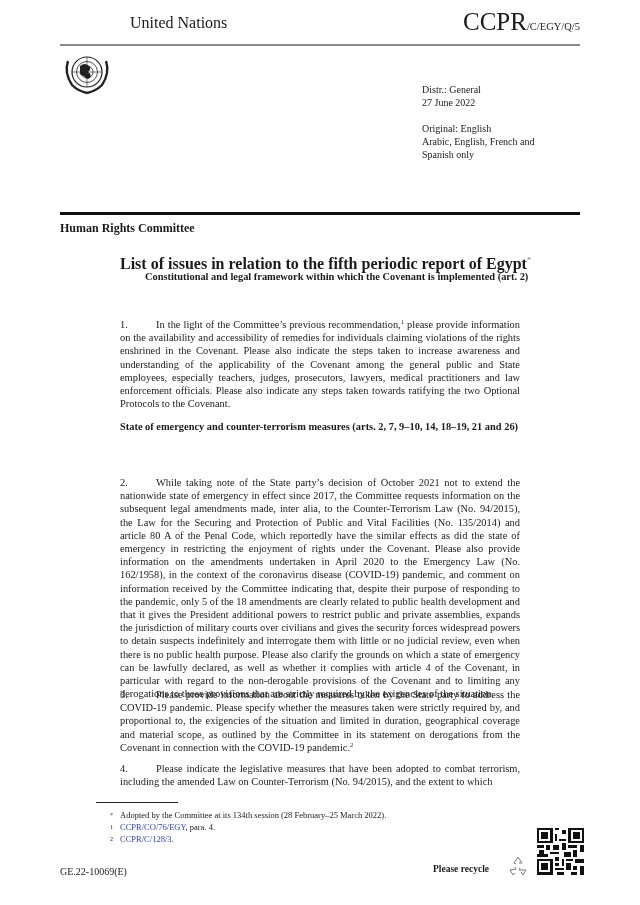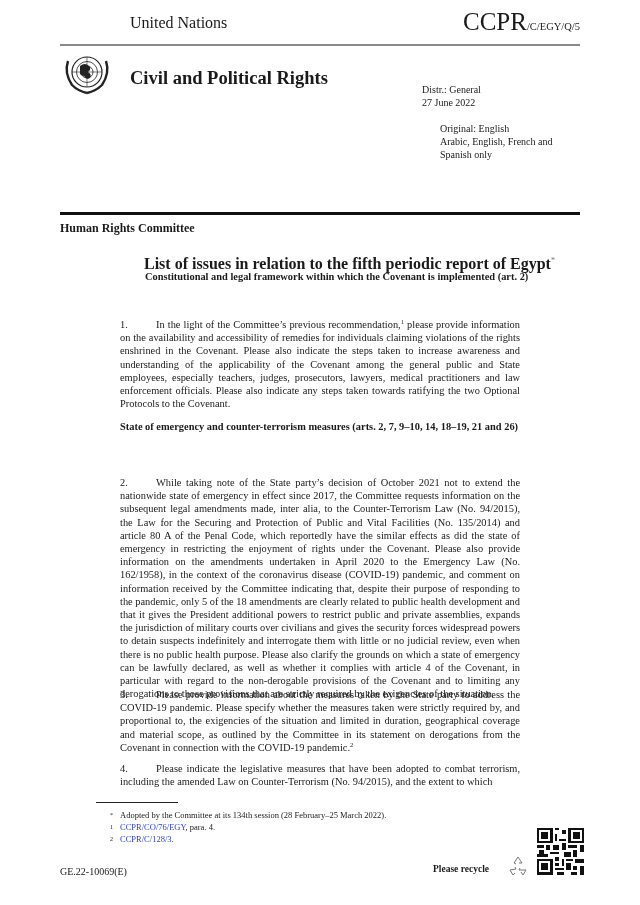--- a/index.html
+++ b/index.html
@@ -6,24 +6,24 @@
   body { width:640px; height:905px; position:relative; overflow:hidden;
          font-family:"Liberation Serif", "DejaVu Serif", serif; color:#1a1a1a; }
   .abs { position:absolute; }
   .un-label { left:130px; top:14px; font-size:16px; }
   .symbol-main { right:60px; top:8px; font-size:25px; letter-spacing:0px; }
   .symbol-suffix { font-size:10.5px; }
   .rule-top { left:60px; top:44px; width:520px; height:2px; background:#8a8a8a; }
   .emblem { left:62px; top:51px; width:50px; height:46px; }
   .covenant-title { left:130px; top:67px; font-size:18.5px; font-weight:bold; line-height:22px; }
   .distr { left:422px; top:83px; font-size:10px; line-height:13px; }
-  .original { left:440px; top:122px; font-size:10px; line-height:13px; }
+  .original { left:422px; top:122px; font-size:10px; line-height:13px; }
   .rule-thick { left:60px; top:212px; width:520px; height:3px; background:#111; }
   .committee { left:60px; top:221px; font-size:12px; font-weight:bold; }
-  .doc-title { left:120px; top:255px; font-size:16px; font-weight:bold;margin-left:24px; }
+  .doc-title { left:120px; top:255px; font-size:16px; font-weight:bold; }
   .doc-title sup { font-size:8px; font-weight:normal; color:#777; vertical-align:super; }
   .body { left:120px; width:400px; font-size:10.4px; line-height:13.2px; text-align:justify; }
   .heading { font-weight:bold; }
   .para-num { display:inline-block; width:36px; }
   sup.fn { font-size:6.5px; vertical-align:super; line-height:0; }
   .fn-rule { left:96px; top:802px; width:82px; height:1px; background:#222; }
   .footnotes { left:110px; top:809px; font-size:8.5px; line-height:12px; }
   .footnotes .mark { display:inline-block; width:10px; font-size:6px; vertical-align:top; }
   .footnotes a { color:#2b3fd6; text-decoration:none; }
   .job-number { left:60px; top:866px; font-size:10px;text-align:center; }
@@ -43,21 +43,20 @@
   <circle cx="25" cy="21" r="10.5" fill="none" stroke="#222" stroke-width="0.8"></circle>
   <circle cx="25" cy="21" r="6" fill="none" stroke="#222" stroke-width="0.8"></circle>
   <line x1="25" y1="6" x2="25" y2="36" stroke="#222" stroke-width="0.6"></line>
   <line x1="10" y1="21" x2="40" y2="21" stroke="#222" stroke-width="0.6"></line>
   <path d="M18 15 q5 -4 9 0 q3 3 -1 6 q4 2 2 6 q-4 2 -6 -2 q-5 -1 -4 -4 z" fill="#222"></path>
   <path d="M6 10 q-4 12 4 24 q6 6 15 8" fill="none" stroke="#222" stroke-width="2.4"></path>
   <path d="M44 10 q4 12 -4 24 q-6 6 -15 8" fill="none" stroke="#222" stroke-width="2.4"></path>
 </svg>
 
 <div class="abs covenant-title">
-  <div>Civil and Political Rights</div>
 </div>
 
 <div class="abs distr">
   <div>Distr.: General</div>
   <div>27 June 2022</div>
 </div>
 <div class="abs original">
   <div>Original: English</div>
   <div>Arabic, English, French and</div>
   <div>Spanish only</div>

